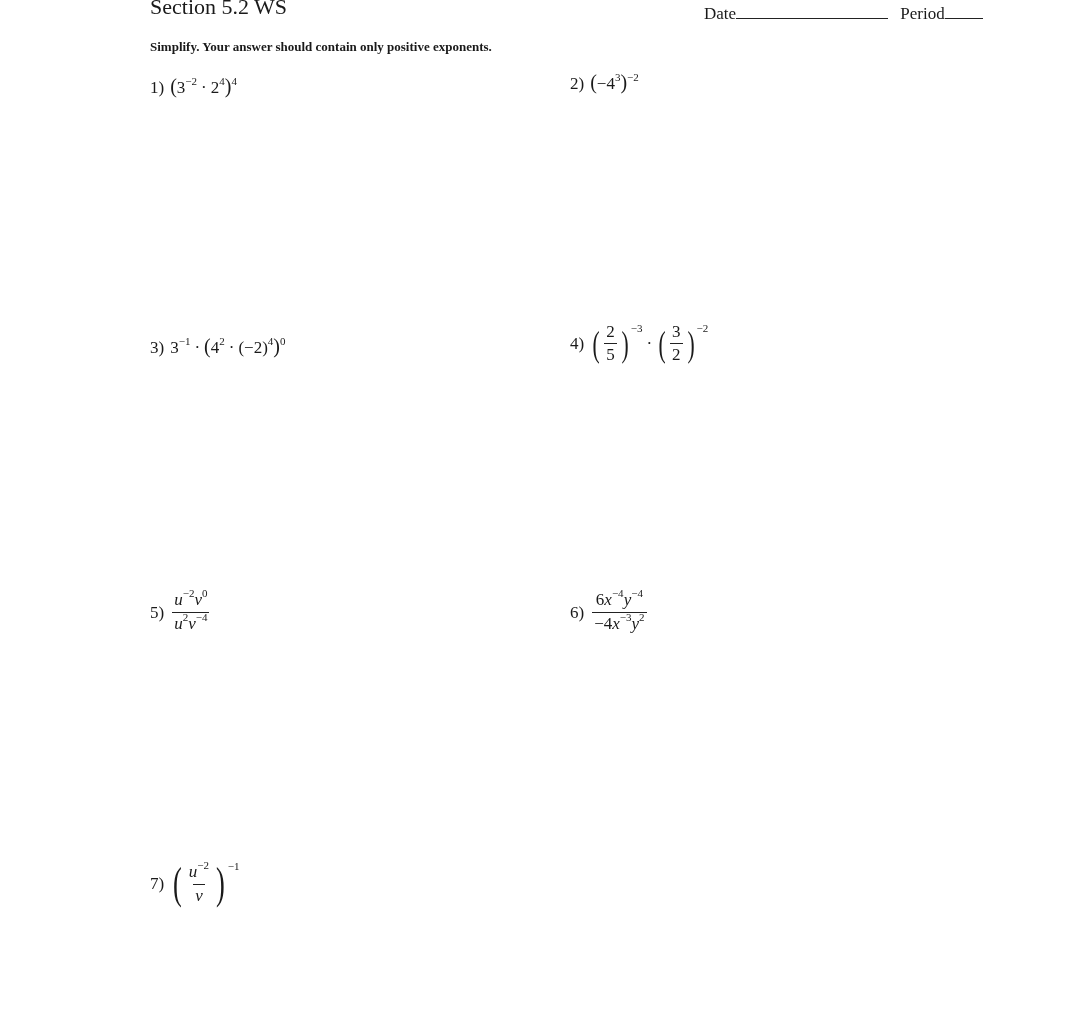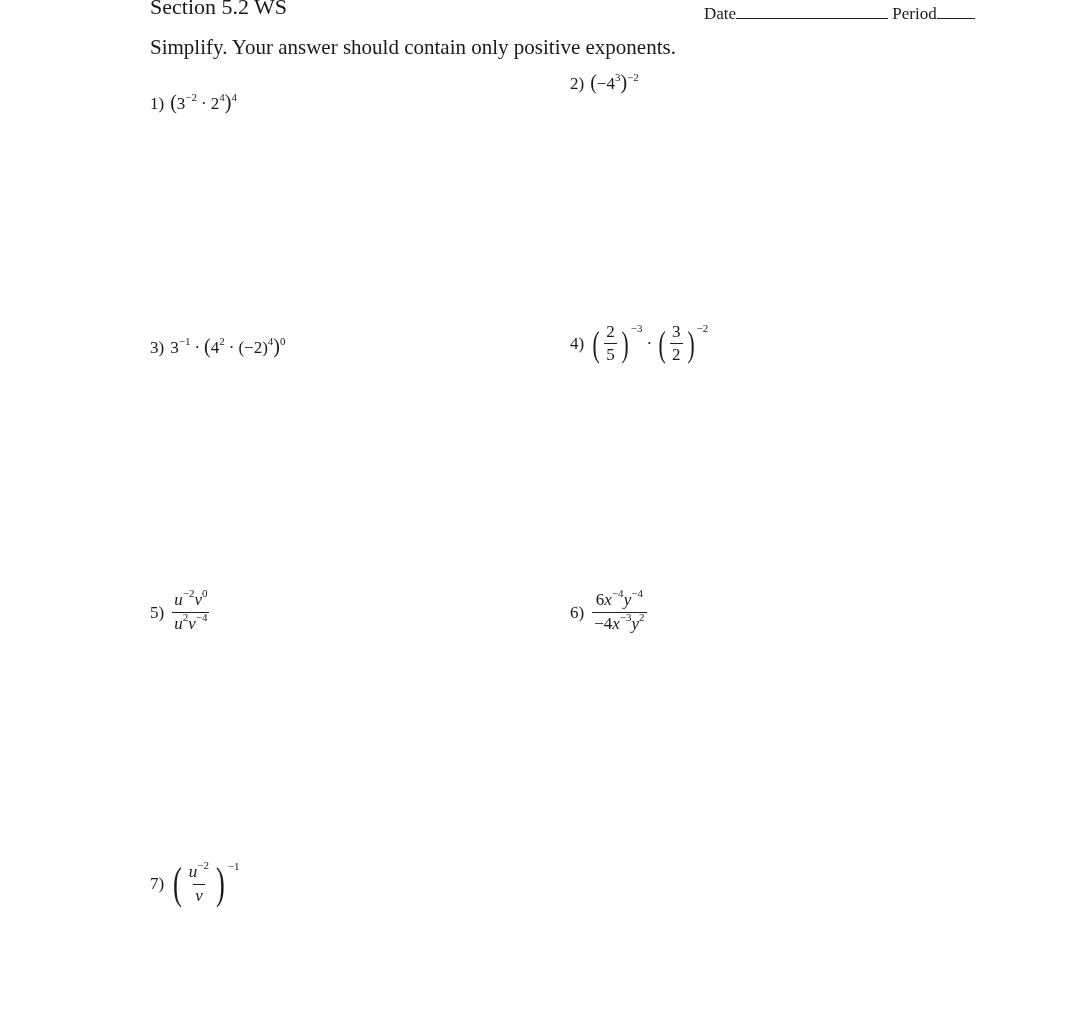--- a/index.html
+++ b/index.html
@@ -2,45 +2,45 @@
 <html><head>
 <meta charset="utf-8">
 <style>
   html, body { margin:0; padding:0; background:#ffffff; }
   body { width:1080px; height:1029px; position:relative; overflow:hidden;
          font-family:"Liberation Serif","DejaVu Serif",serif; color:#1a1a1a; }
   .abs { position:absolute; }
   .title { left:150px; top:-6px; font-size:22px; line-height:26px; }
   .date { left:704px; top:1px; font-size:17px; line-height:20px; }
   .blank { display:inline-block; border-bottom:1px solid #222; height:17px; vertical-align:baseline; }
-  .instr { left:150px; top:37px; font-size:21px; font-weight:normal; line-height:20px; }
+  .instr { left:150px; top:37px; font-size:13px; font-weight:bold; line-height:20px; }
   .prob { font-size:17px; line-height:20px; white-space:nowrap; }
   .num { margin-right:6px; }
   sup { font-size:11px; vertical-align:baseline; position:relative; top:-8px; }
   .paren { font-size:20px; }
   .it { font-style:italic; }
   .frac { display:inline-flex; flex-direction:column; align-items:center; vertical-align:middle; margin:0 2px; }
   .frac .n { padding:0 2px 1px; }
   .frac .d { border-top:1.2px solid #222; padding:1px 2px 0; }
   .bigp { font-size:36px; line-height:40px; vertical-align:middle; transform:scaleX(0.6); display:inline-block; }
   .dot { margin:0 4px; }
 </style>
 </head>
 <body>
 
 <div class="abs title">Section 5.2 WS</div>
 
 <div class="abs date">
   <span>Date</span><span class="blank" style="width:152px"></span>
-  <span style="margin-left:0">Period</span><span class="blank" style="width:38px"></span>
+  <span style="margin-left:8px">Period</span><span class="blank" style="width:38px"></span>
 </div>
 
 <div class="abs instr">Simplify.  Your answer should contain only positive exponents.</div>
 
-<div class="abs prob" style="left:150px;top:92px">
+<div class="abs prob" style="left:150px;top:76px">
   <span class="num">1)</span><span class="paren">(</span><span>3</span><sup>−2</sup><span class="dot">·</span><span>2</span><sup>4</sup><span class="paren">)</span><sup>4</sup>
 </div>
 
 <div class="abs prob" style="left:570px;top:72px">
   <span class="num">2)</span><span class="paren">(</span><span>−4</span><sup>3</sup><span class="paren">)</span><sup>−2</sup>
 </div>
 
 <div class="abs prob" style="left:150px;top:336px">
   <span class="num">3)</span><span>3</span><sup>−1</sup><span class="dot">·</span><span class="paren">(</span><span>4</span><sup>2</sup><span class="dot">·</span>(<span>−2</span>)<sup>4</sup><span class="paren">)</span><sup>0</sup>
 </div>

